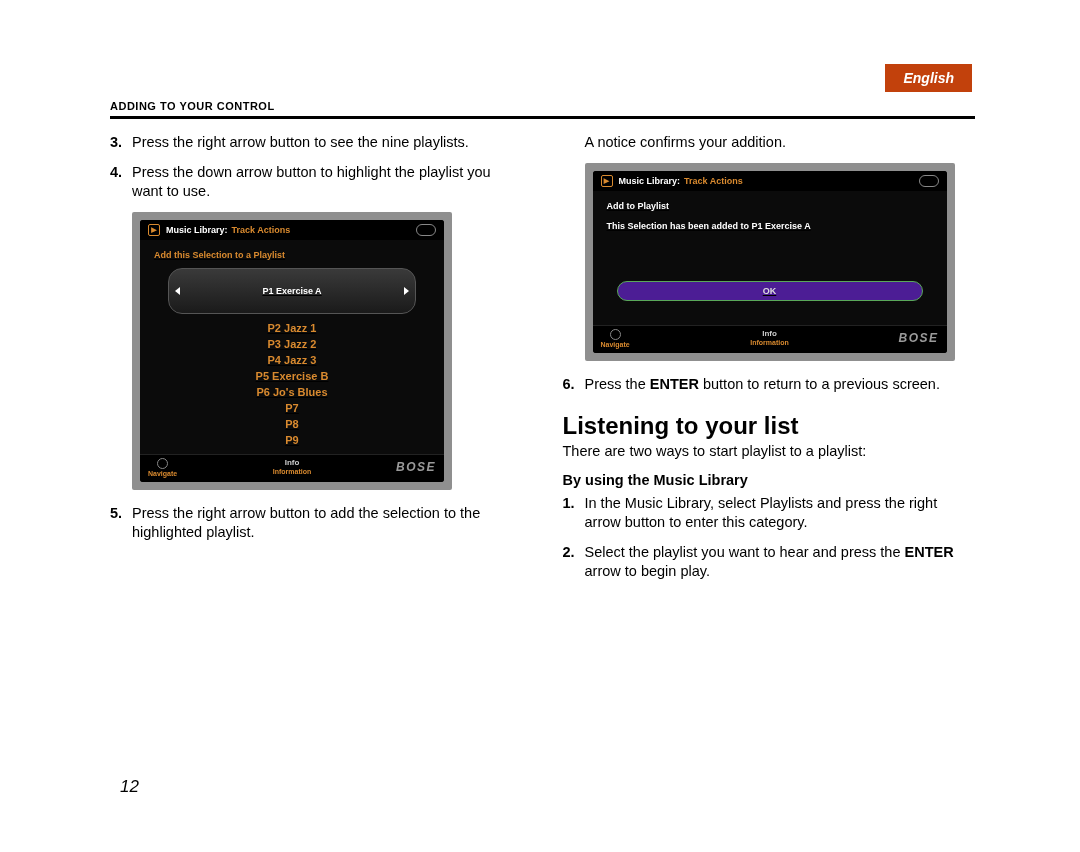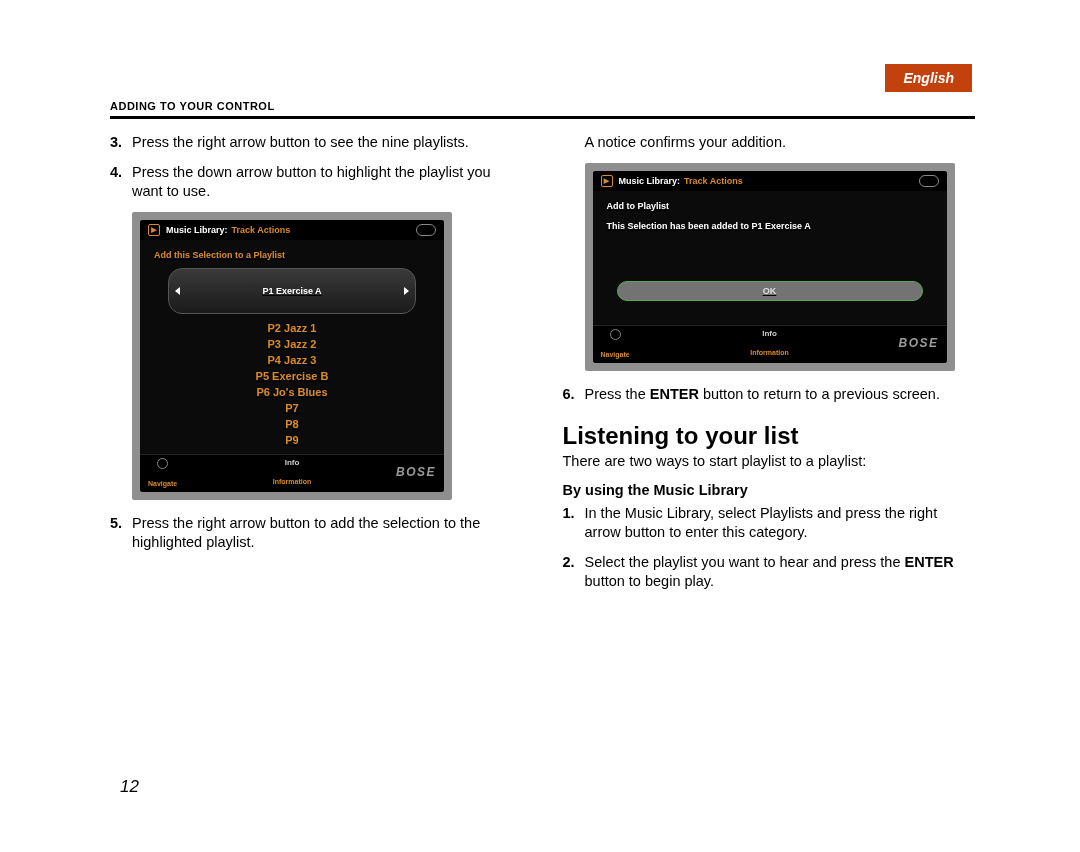--- a/index.html
+++ b/index.html
@@ -173,37 +173,37 @@
     margin: 10px 4px 0 4px;
   }
   .ui-ok {
     border: 1px solid #5aa85a;
     border-radius: 16px;
     color: #ddd;
     font-size: 9px;
     text-align: center;
     padding: 4px 0;
     margin: 50px 14px 10px 14px;
-    background: #737373;
+    background: #4c1d95;
   }
   .ui-footer {
     display: flex;
     align-items: center;
     background: #000;
     padding: 3px 8px 5px 8px;
     border-top: 1px solid #222;
     position: relative;
   }
   .ui-footer .segment {
     display: flex;
     flex-direction: column;
     align-items: center;
     font-size: 7px;
     color: #d98a2f;
-    gap: 11px;
+    gap: 1px;
   }
   .ui-footer .segment.center {
     position: absolute;
     left: 50%;
     transform: translateX(-50%);
   }
   .ui-footer .icon-nav {
     width: 9px; height: 9px;
     border: 1px solid #888;
     border-radius: 50%;
@@ -336,21 +336,21 @@
       <div class="subhead">By using the Music Library</div>
 
       <div class="step">
         <div class="num">1.</div>
         <div class="txt">In the Music Library, select Playlists and press the right arrow button to enter this category.</div>
       </div>
 
       <div class="step">
         <div class="num">2.</div>
         <div class="txt">
-          <span>Select the playlist you want to hear and press the </span><span class="bold">ENTER</span><span> button to begin play.</span>
+          <span>Select the playlist you want to hear and press the </span><span class="bold">ENTER</span><span> arrow to begin play.</span>
         </div>
       </div>
 
 
     </div>
   </div>
 
   <div class="page-num">12</div>
 </div>
 

